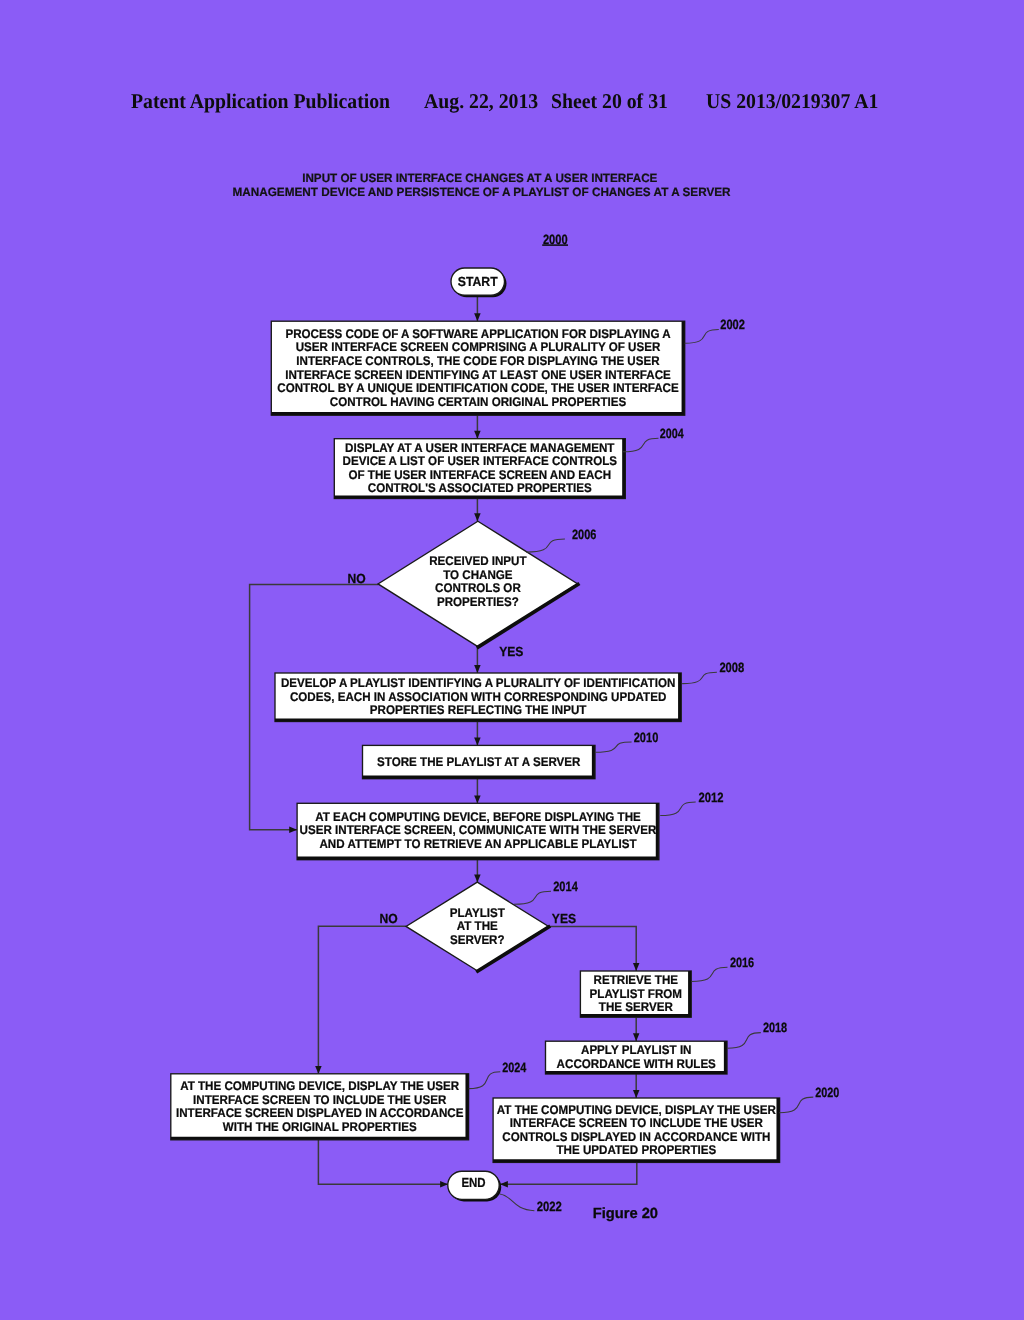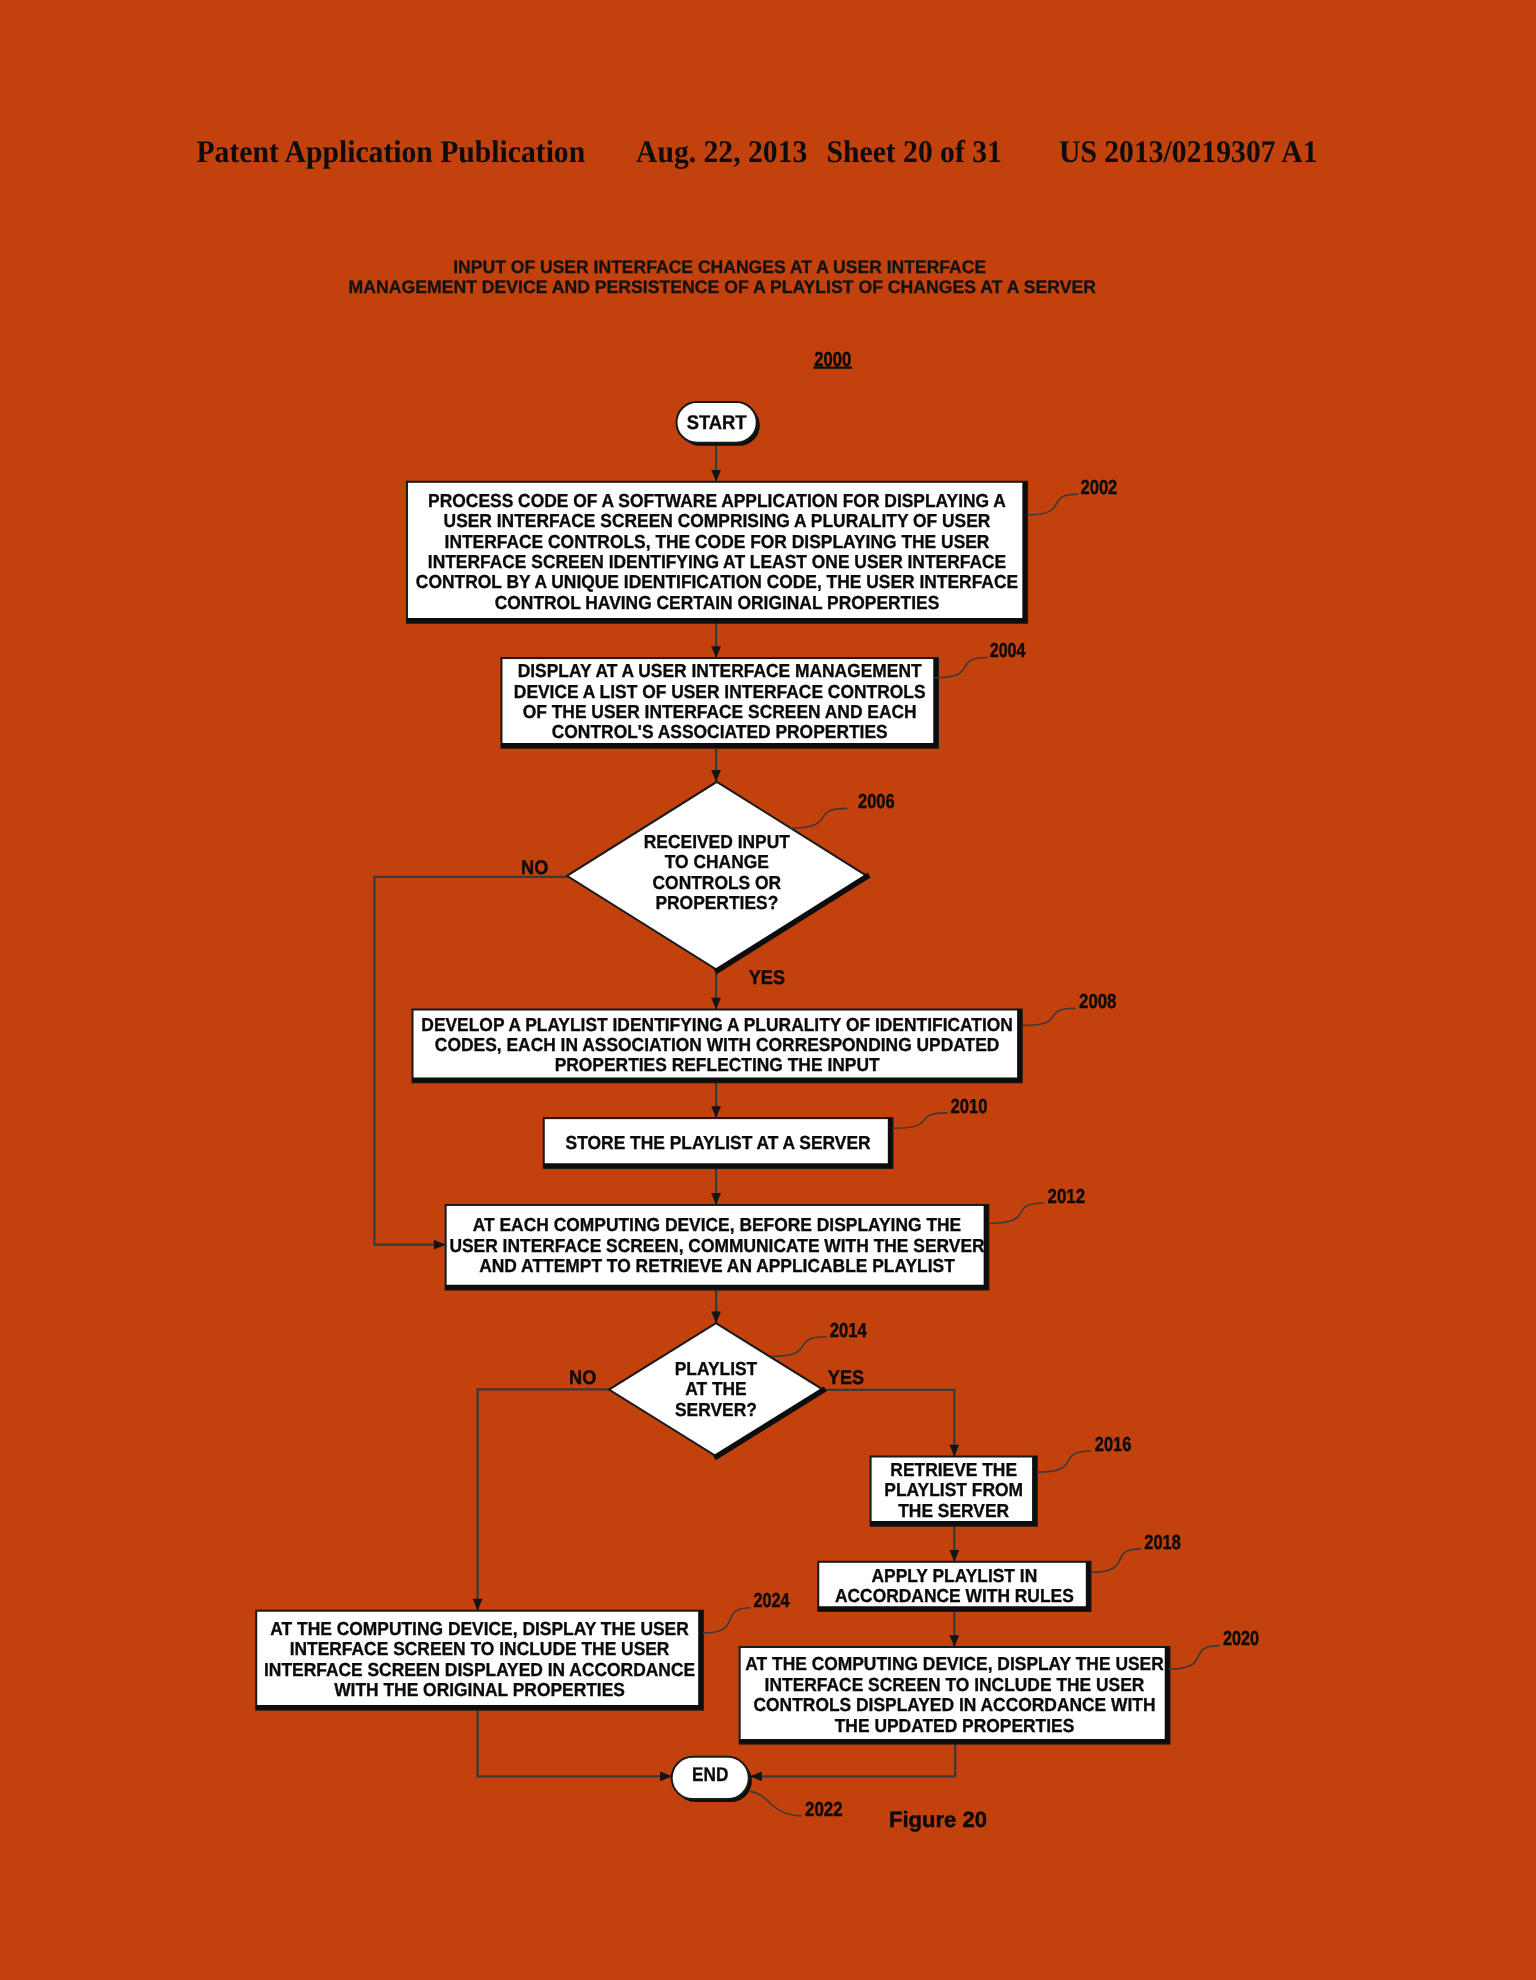--- a/index.html
+++ b/index.html
@@ -1,20 +1,20 @@
 <!DOCTYPE html>
 <html><head>
 <meta charset="utf-8">
 <title>Patent Application Publication</title>
 <style>
   html,body{margin:0;padding:0;background:#ffffff;}
   body{width:1024px;height:1320px;position:relative;overflow:hidden;
        font-family:"Liberation Sans",sans-serif;color:#000;
        -webkit-font-smoothing:antialiased;text-rendering:geometricPrecision;}
-  #page{position:absolute;left:0;top:0;width:1024px;height:1320px;background:#c2410c;}
+  #page{position:absolute;left:0;top:0;width:1024px;height:1320px;background:#8b5cf6;}
   .hdr{position:absolute;font-family:"Liberation Serif",serif;font-weight:bold;
        font-size:21px;color:#0d0d0d;white-space:nowrap;
        transform:scaleX(0.941);transform-origin:left top;}
   #diagram{position:absolute;left:0;top:0;}
   .fig-title{font-family:"Liberation Sans",sans-serif;font-weight:bold;font-size:12.05px;
        fill:#121212;stroke:#121212;stroke-width:0.2;paint-order:stroke;}
   .boxtxt{font-family:"Liberation Sans",sans-serif;font-weight:bold;font-size:12.55px;
        fill:#0a0a0a;stroke:#0a0a0a;stroke-width:0.22;paint-order:stroke;}
   .termtxt{font-family:"Liberation Sans",sans-serif;font-weight:bold;font-size:13.2px;
        fill:#0a0a0a;stroke:#0a0a0a;stroke-width:0.22;paint-order:stroke;}

